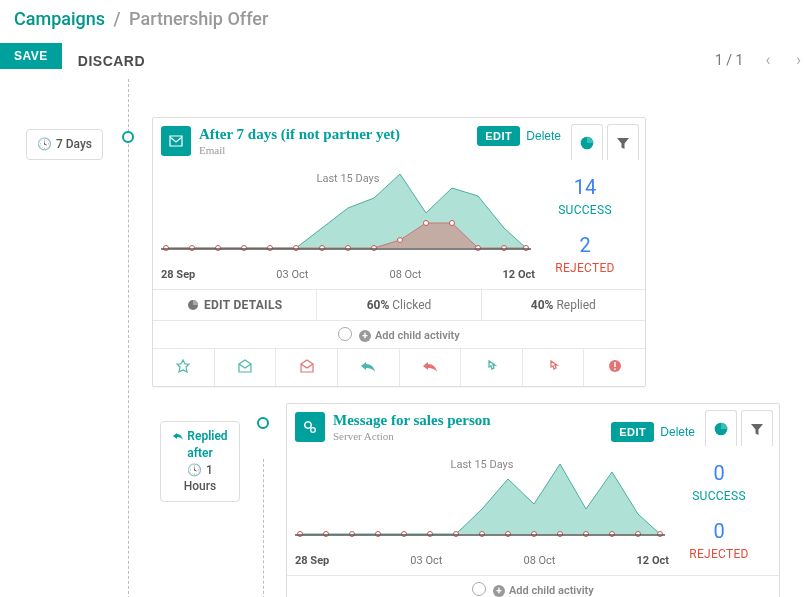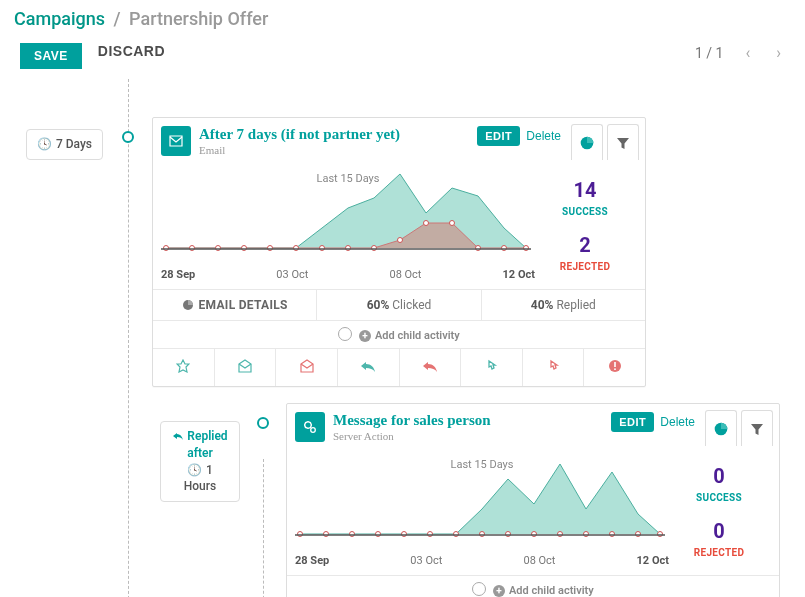--- a/index.html
+++ b/index.html
@@ -17,22 +17,22 @@
     font-weight: 500;
     color: #999;
   }
   .breadcrumb .root {
     color: #009688;
     font-weight: 500;
   }
   .breadcrumb .sep { color: #999; margin: 0 4px; }
   .toolbar {
     display: flex;
-    align-items: flex-start;
-    padding: 6px 20px 10px;
+    align-items: flex-end;
+    padding: 6px 0 10px;
   }
   .btn-save {
     background: #00a09d;
     color: #fff;
     border: none;
     padding: 6px 14px;
     font-size: 12px;
     font-weight: 600;
     letter-spacing: 0.5px;
     cursor: pointer;
@@ -215,22 +215,22 @@
   }
   .xticks .mid { font-weight: 400; color: #777; }
   .stats {
     width: 100px;
     text-align: center;
     display: flex;
     flex-direction: column;
     justify-content: center;
     gap: 4px;
   }
-  .stat-num { font-size: 20px; color: #4c1d95; font-weight: bold; }
-  .stat-lbl { font-size: 10px; font-weight: 700; letter-spacing: 0.3px; }
+  .stat-num { font-size: 20px; color: #3b82f6; }
+  .stat-lbl { font-size: 12px; font-weight: 400; letter-spacing: 0.3px; }
   .stat-lbl.success { color: #00a09d; }
   .stat-lbl.rejected { color: #e74c3c; }
 
   .detail-row {
     display: flex;
     border-top: 1px solid #e8e8e8;
     font-size: 12px;
   }
   .detail-cell {
     flex: 1;
@@ -404,21 +404,21 @@
         <div class="stat-lbl rejected">REJECTED</div>
       </div>
     </div>
 
     <div class="detail-row">
       <div class="detail-cell label">
         <svg width="12" height="12" viewBox="0 0 12 12">
             <circle cx="6" cy="6" r="5" fill="#777"></circle>
             <path d="M6 6V1a5 5 0 0 1 5 5z" fill="#aaa"></path>
           </svg>
-        <span>EMAIL DETAILS</span>
+        <span>EDIT DETAILS</span>
       </div>
       <div class="detail-cell"><strong>60%</strong> <span>Clicked</span></div>
       <div class="detail-cell"><strong>40%</strong> <span>Replied</span></div>
     </div>
 
     <div class="add-child">
       <span class="plus">+</span><span>Add child activity</span>
     </div>
 
     <div class="icon-row">
@@ -473,21 +473,21 @@
     <svg width="12" height="10" viewBox="0 0 12 10" fill="#00a09d" style="vertical-align:-1px">
         <path d="M5 2L1 5l4 3V6c3 0 5 1 6 3-1-4-3-6-6-6V2z"></path>
       </svg>
     <span class="teal">Replied after</span><br>
     <span class="clock">🕓</span><span>1 Hours</span>
   </div>
   <div class="node-dot" style="top:338px; left:257px;"></div>
 
   <div class="card" style="top:324px; left:286px; width:494px;">
     <div style="display:flex; align-items:flex-start;">
-      <div class="card-head" style="flex:1;">
+      <div class="card-head" style="flex:1;align-items:flex-end;">
         <div class="card-icon">
           <svg width="16" height="16" viewBox="0 0 16 16" fill="currentColor">
               <circle cx="6" cy="6" r="3.2" fill="none" stroke="currentColor" stroke-width="1.3"></circle>
               <circle cx="11" cy="11" r="2.3" fill="none" stroke="currentColor" stroke-width="1.3"></circle>
               <path d="M6 2v1M6 9v1M2 6h1M9 6h1M3.2 3.2l.7.7M8.1 8.1l.7.7M3.2 8.8l.7-.7M8.1 3.9l.7-.7" stroke="currentColor" stroke-width="1.3"></path>
             </svg>
         </div>
         <div class="card-title-block">
           <div class="card-title">Message for sales person</div>
           <div class="card-sub">Server Action</div>

